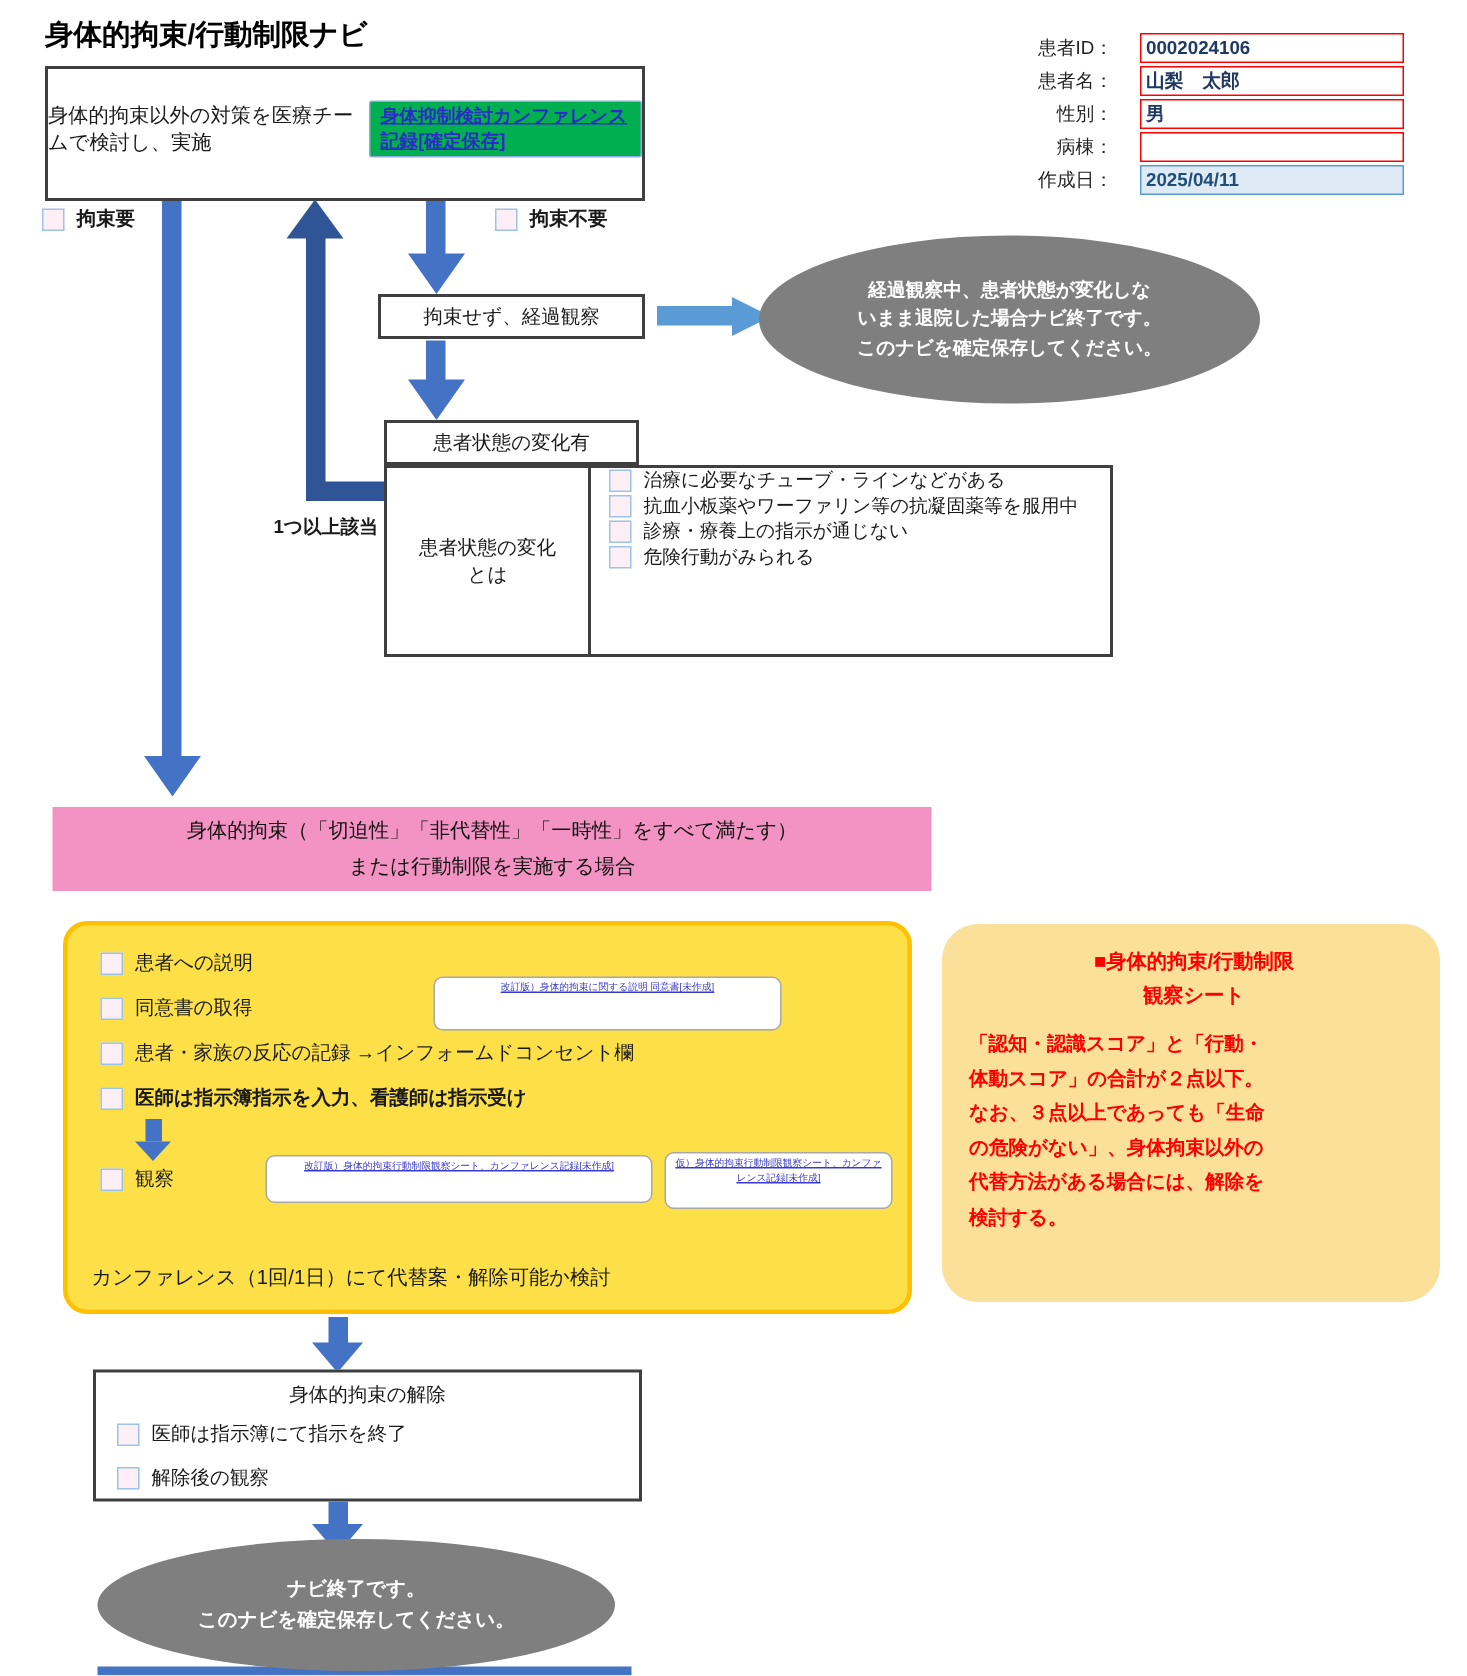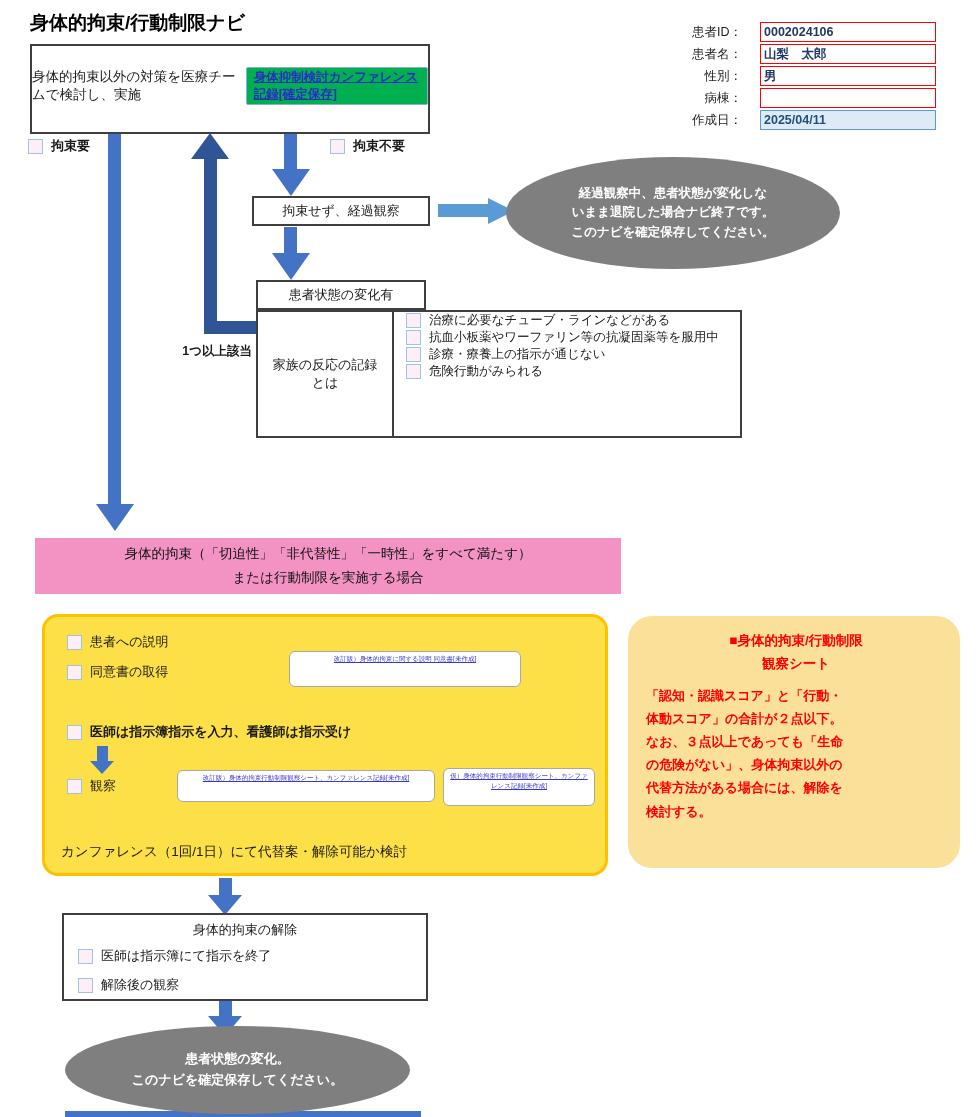--- a/index.html
+++ b/index.html
@@ -119,21 +119,21 @@
 
   <div class="abs ellipse preline" style="left:506px;top:157px;width:334px;height:112px;font-size:12.5px;line-height:1.55;">経過観察中、患者状態が変化しな
 いまま退院した場合ナビ終了です。
 このナビを確定保存してください。</div>
 
   <div class="vbar" style="left:284px;top:227px;width:13px;height:27px;"></div>
   <div class="tri-down" style="left:272px;top:253px;"></div>
 
   <div class="abs box center" style="left:256px;top:280px;width:170px;height:30px;font-size:13px;z-index:2;">患者状態の変化有</div>
   <div class="abs box" style="left:256px;top:310px;width:486px;height:128px;display:flex;">
-    <div class="tablecell-left preline" style="width:136px;">家族の反応の記録
+    <div class="tablecell-left preline" style="width:136px;">患者状態の変化
 とは</div>
     <div style="flex:1;padding:0 0 0 12px;display:flex;flex-direction:column;gap:0;">
       <div class="cbrow" style="font-size:12.5px;">
         <span class="cb"></span>
         <span>治療に必要なチューブ・ラインなどがある</span>
       </div>
       <div class="cbrow" style="font-size:12.5px;">
         <span class="cb"></span>
         <span>抗血小板薬やワーファリン等の抗凝固薬等を服用中</span>
       </div>
@@ -155,20 +155,24 @@
   <div class="abs orangebox" style="left:42px;top:614px;width:566px;height:262px;">
     <div class="abs cbrow" style="left:22px;top:16px;">
       <span class="cb"></span>
       <span>患者への説明</span>
     </div>
     <div class="abs cbrow" style="left:22px;top:46px;">
       <span class="cb"></span>
       <span>同意書の取得</span>
     </div>
     <div class="linkbox" style="left:244px;top:34px;width:232px;height:36px;">改訂版）身体的拘束に関する説明 同意書[未作成]</div>
+    <div class="abs cbrow" style="left:22px;top:76px;">
+      <span class="cb"></span>
+      <span>患者・家族の反応の記録 →インフォームドコンセント欄</span>
+    </div>
     <div class="abs cbrow bold" style="left:22px;top:106px;">
       <span class="cb"></span>
       <span>医師は指示簿指示を入力、看護師は指示受け</span>
     </div>
     <div class="vbar" style="left:52px;top:129px;width:11px;height:15px;"></div>
     <div class="tri-down mini" style="left:45px;top:144px;"></div>
     <div class="abs cbrow" style="left:22px;top:160px;">
       <span class="cb"></span>
       <span>観察</span>
     </div>
@@ -199,18 +203,18 @@
     </div>
     <div class="cbrow" style="margin:11px 0 0 14px;">
       <span class="cb"></span>
       <span>解除後の観察</span>
     </div>
   </div>
 
   <div class="vbar" style="left:219px;top:1001px;width:13px;height:15px;"></div>
   <div class="tri-down sm" style="left:208px;top:1016px;"></div>
 
-  <div class="abs ellipse preline" style="left:65px;top:1026px;width:345px;height:88px;font-size:13px;line-height:1.6;z-index:3;">患者状態の変化。
+  <div class="abs ellipse preline" style="left:65px;top:1026px;width:345px;height:88px;font-size:13px;line-height:1.6;z-index:3;">ナビ終了です。
 このナビを確定保存してください。</div>
 
   <div class="strip" style="left:65px;top:1111px;width:356px;height:6px;"></div>
 
 </div>
 
 </body></html>

